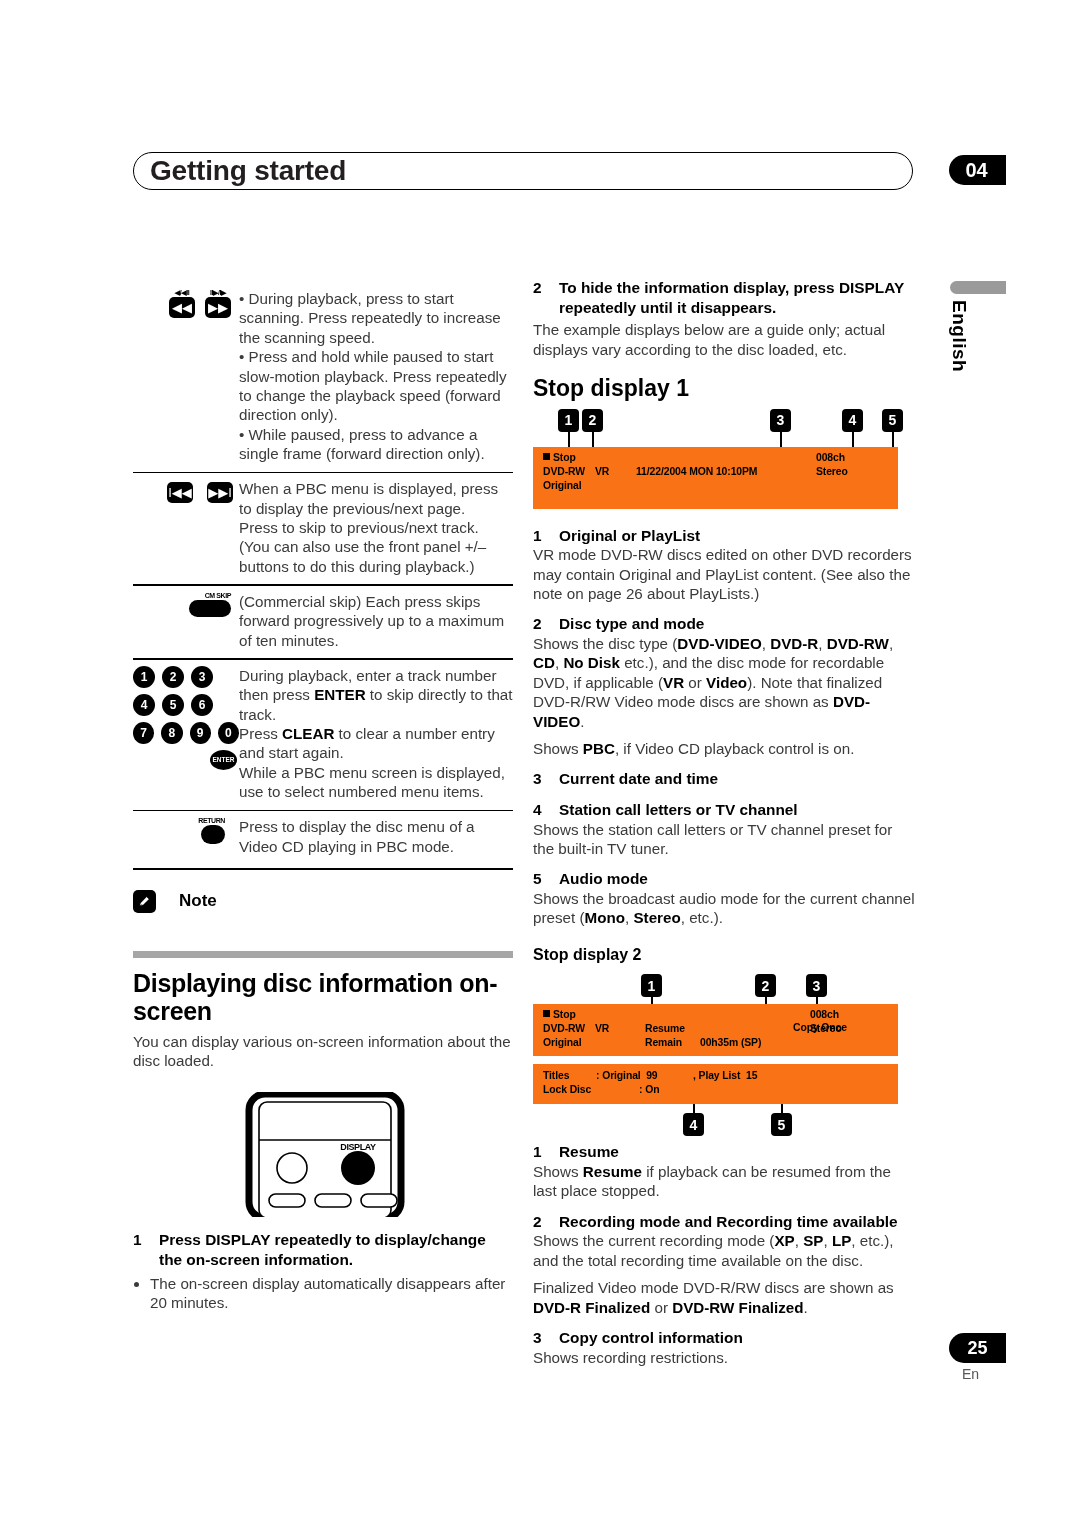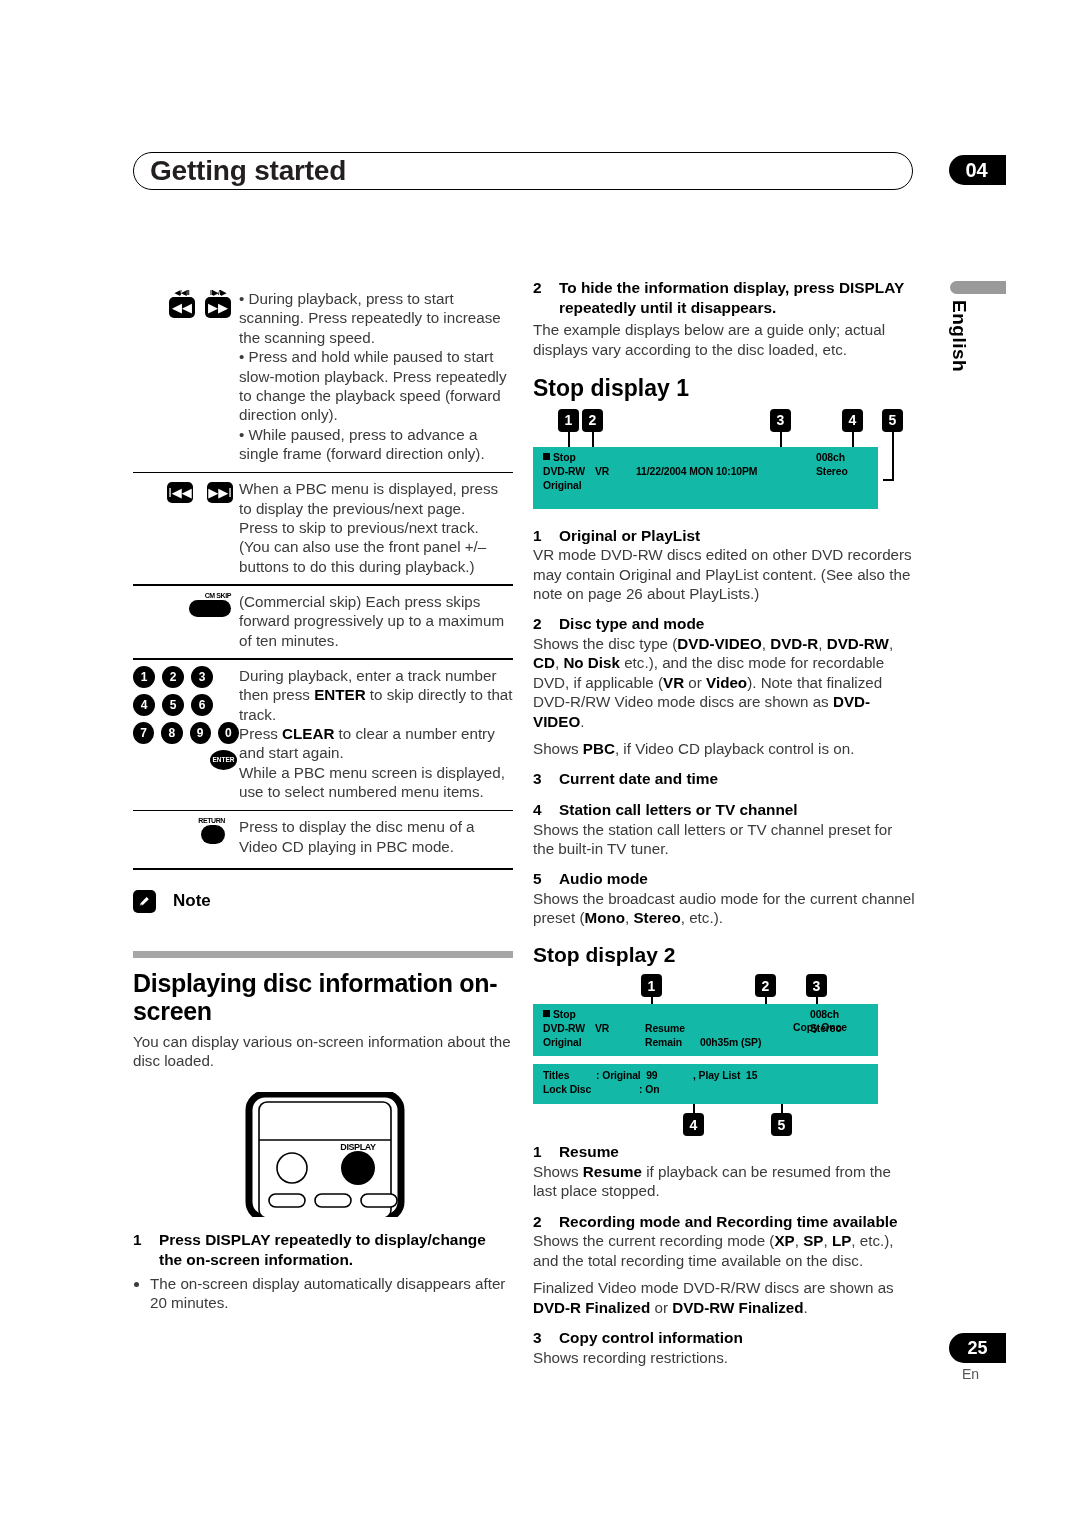--- a/index.html
+++ b/index.html
@@ -70,37 +70,37 @@
   .rbtn.oval{width:42px;height:17px;line-height:17px;border-radius:9px;font-size:7.5px;font-weight:bold;letter-spacing:-0.3px;}
   .rbtn.ent{width:27px;height:20px;line-height:20px;border-radius:50%;font-size:6.5px;font-weight:bold;}
   .minilbl{font-size:7px;font-weight:bold;color:#000;letter-spacing:-0.4px;text-align:center;line-height:8px;}
   .scanpair{display:flex;gap:10px;justify-content:flex-end;padding-right:8px;}
   .skippair{display:flex;gap:14px;justify-content:flex-end;padding-right:6px;padding-top:3px;}
   .numpad{padding-right:0px;}
   .numrow{display:flex;gap:7px;margin-bottom:6px;}
   .rightalign{display:flex;justify-content:flex-end;padding-right:8px;}
 
   
-  .note-hd{display:flex;align-items:center;gap:17px;}
+  .note-hd{display:flex;align-items:center;gap:23px;}
   .note-ico{
     width:23px;height:23px;background:#000;border-radius:5px;
     display:flex;align-items:center;justify-content:center;
   }
   .note-word{font-size:17px;font-weight:bold;color:#000;}
   ul.bl{margin:5px 0 0 0;padding-left:17px;}
   ul.bl li{font-size:15.2px;line-height:19.4px;color:#3b3b3b;}
 
   .gray-rule{height:7px;background:#a6a6a6;}
 
   
   .remote-wrap{position:relative;width:380px;height:128px;}
 
   
   #right-col{left:533px;top:278px;width:382px;}
-  .osd{background:#14b8a6;position:relative;}
+  .osd{background:#f97316;position:relative;padding-left:20px;}
   .osd-txt{
     position:absolute;font-family:"Liberation Sans", sans-serif;
     font-size:10.4px;font-weight:bold;color:#000;white-space:pre;letter-spacing:-0.1px;
   }
   .callout{
     position:absolute;width:21px;height:23px;background:#000;color:#fff;
     border-radius:4px;font-size:14px;font-weight:bold;
     display:flex;align-items:center;justify-content:center;
   }
   .cline{position:absolute;background:#000;}
@@ -315,21 +315,21 @@
     <div class="blk">
       <p class="bold-hd hang"><span class="hang-num">4</span><span>Station call letters or TV channel</span></p>
       <p class="body-txt">Shows the station call letters or TV channel preset for the built-in TV tuner.</p>
     </div>
 
     <div class="blk">
       <p class="bold-hd hang"><span class="hang-num">5</span><span>Audio mode</span></p>
       <p class="body-txt">Shows the broadcast audio mode for the current channel preset (<b>Mono</b>, <b>Stereo</b>, etc.).</p>
     </div>
 
-    <div class="bold-hd" style="margin-top:17px;font-size:21px;">Stop display 2</div>
+    <div class="bold-hd" style="margin-top:17px;font-size:16px;">Stop display 2</div>
 
     <div style="position:relative;height:162px;margin-top:10px;">
 
       <div class="callout" style="left:108px;top:0;">1</div>
       <div class="callout" style="left:222px;top:0;">2</div>
       <div class="callout" style="left:273px;top:0;">3</div>
 
       <div class="callout" style="left:150px;top:139px;">4</div>
       <div class="callout" style="left:238px;top:139px;">5</div>
 

